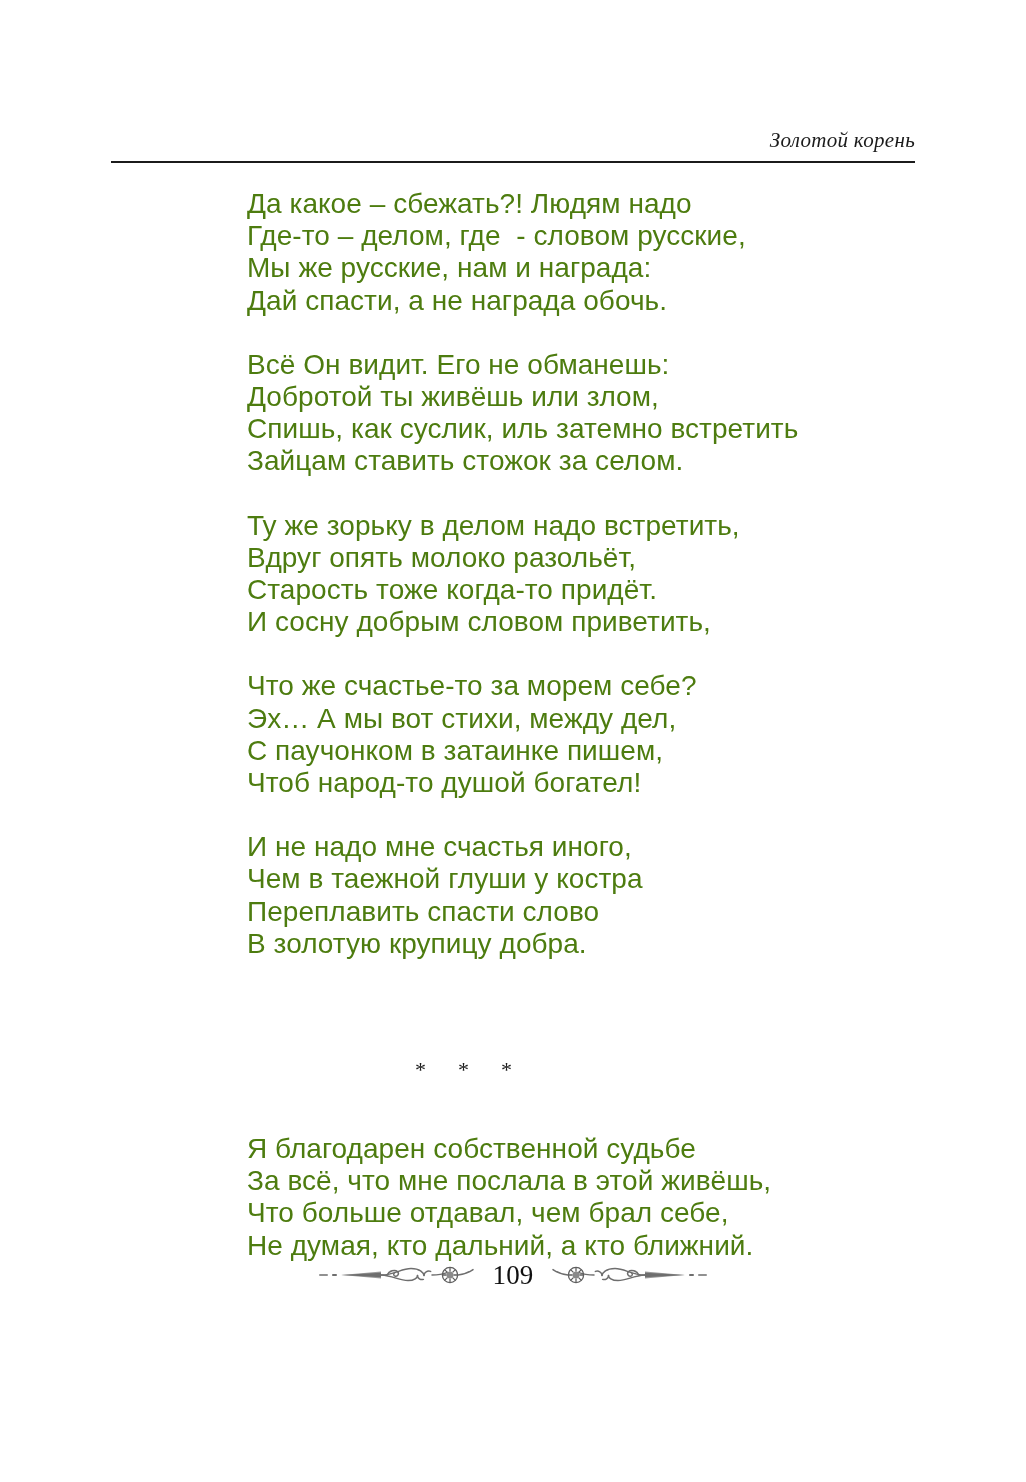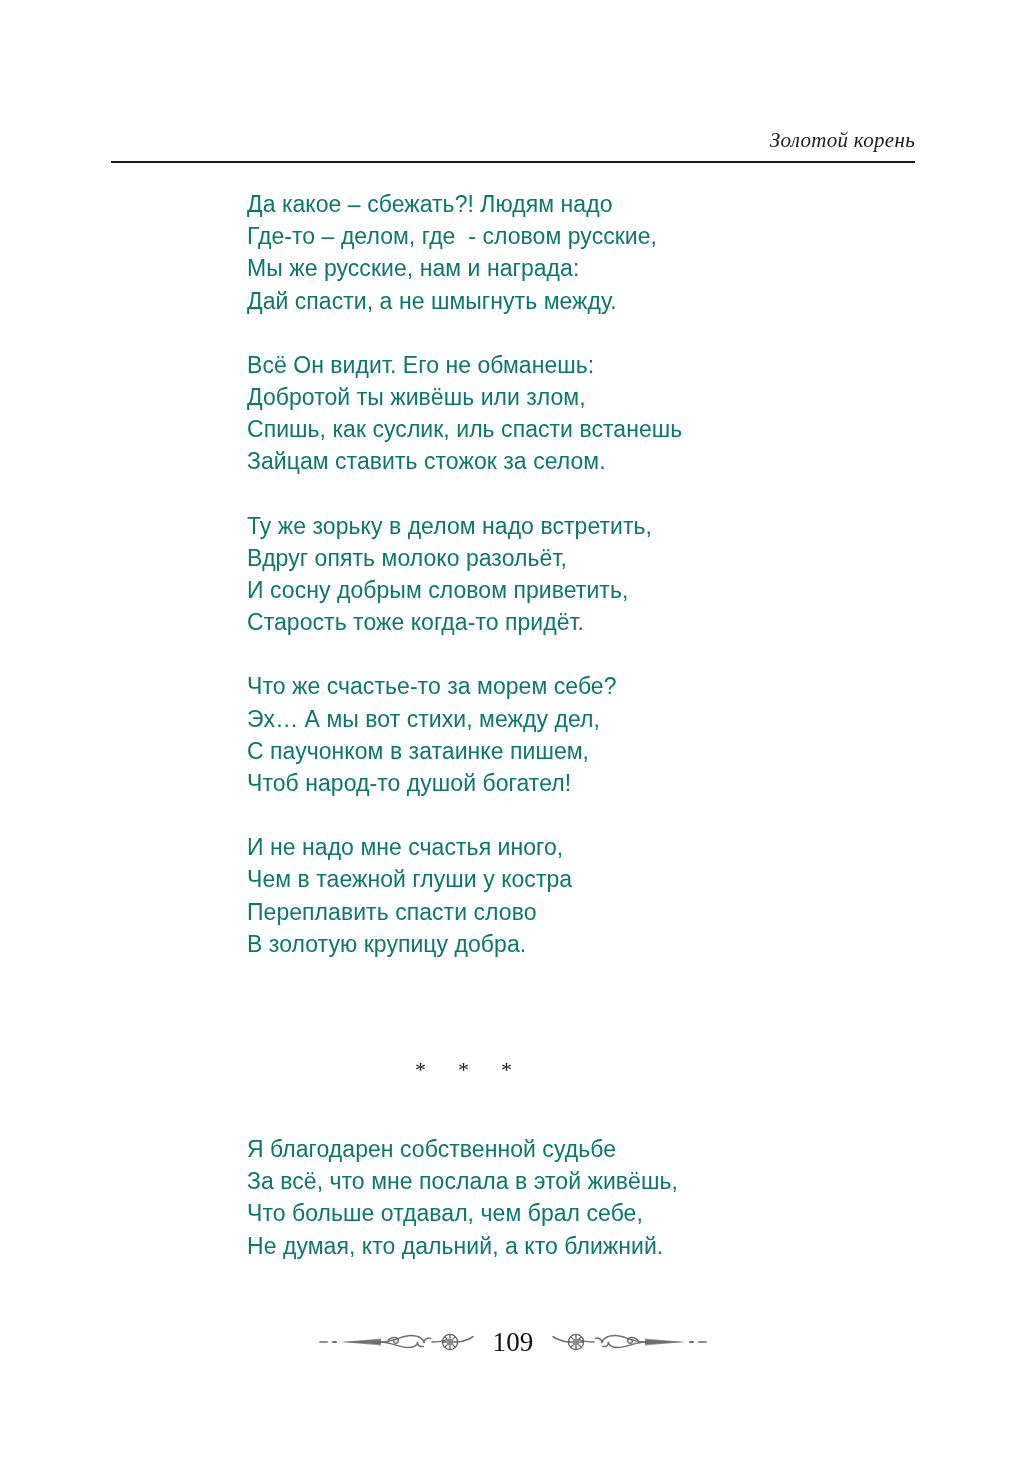--- a/index.html
+++ b/index.html
@@ -54,25 +54,25 @@
   }
 
   .stanza {
     margin: 0 0 32px 0;
     padding: 0;
   }
 
   .stanza:last-child { margin-bottom: 0; }
 
   .verse-line {
-    font-size: 23px;
+    font-size: 28px;
     line-height: 32.2px;
     letter-spacing: 0.05px;
     white-space: pre;
-    color: #0f766e;
+    color: #4d7c0f;
   }
 
   
   .separator {
     position: absolute;
     left: 247px;
     top: 1057px;
     width: 440px;
     text-align: center;
     font-family: "Liberation Serif", serif;
@@ -87,21 +87,21 @@
     position: absolute;
     left: 247px;
     top: 1133px;
     width: 720px;
   }
 
   
   .folio {
     position: absolute;
     left: 0;
-    top: 1322px;
+    top: 1255px;
     width: 1026px;
     display: flex;
     align-items: center;
     justify-content: center;
     gap: 14px;
   }
 
   .folio-orn {
     display: block;
     flex: 0 0 auto;
@@ -123,33 +123,33 @@
 
   <div class="running-head">Золотой корень</div>
 
   <div class="head-rule"></div>
 
   <div class="poem-body">
       <div class="stanza">
         <div class="verse-line">Да какое – сбежать?! Людям надо</div>
         <div class="verse-line">Где-то – делом, где  - словом русские,</div>
         <div class="verse-line">Мы же русские, нам и награда:</div>
-        <div class="verse-line">Дай спасти, а не шмыгнуть между.</div>
+        <div class="verse-line">Дай спасти, а не награда обочь.</div>
       </div>
       <div class="stanza">
         <div class="verse-line">Всё Он видит. Его не обманешь:</div>
         <div class="verse-line">Добротой ты живёшь или злом,</div>
-        <div class="verse-line">Спишь, как суслик, иль спасти встанешь</div>
+        <div class="verse-line">Спишь, как суслик, иль затемно встретить</div>
         <div class="verse-line">Зайцам ставить стожок за селом.</div>
       </div>
       <div class="stanza">
         <div class="verse-line">Ту же зорьку в делом надо встретить,</div>
         <div class="verse-line">Вдруг опять молоко разольёт,</div>
+        <div class="verse-line">Старость тоже когда-то придёт.</div>
         <div class="verse-line">И сосну добрым словом приветить,</div>
-        <div class="verse-line">Старость тоже когда-то придёт.</div>
       </div>
       <div class="stanza">
         <div class="verse-line">Что же счастье-то за морем себе?</div>
         <div class="verse-line">Эх… А мы вот стихи, между дел,</div>
         <div class="verse-line">С паучонком в затаинке пишем,</div>
         <div class="verse-line">Чтоб народ-то душой богател!</div>
       </div>
       <div class="stanza">
         <div class="verse-line">И не надо мне счастья иного,</div>
         <div class="verse-line">Чем в таежной глуши у костра</div>

